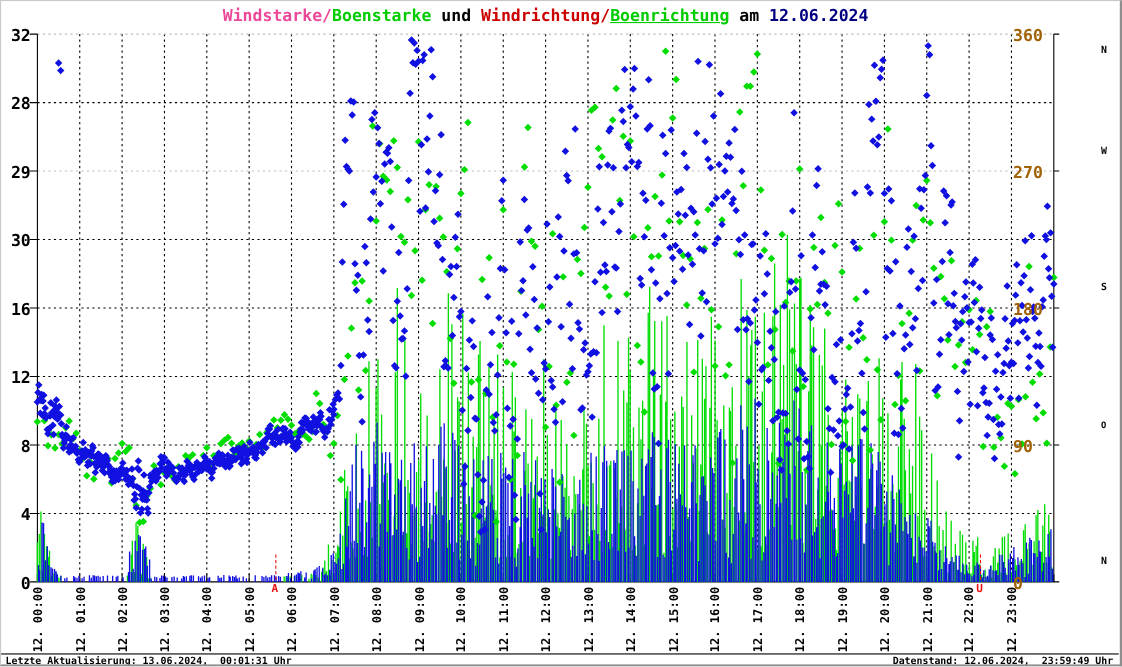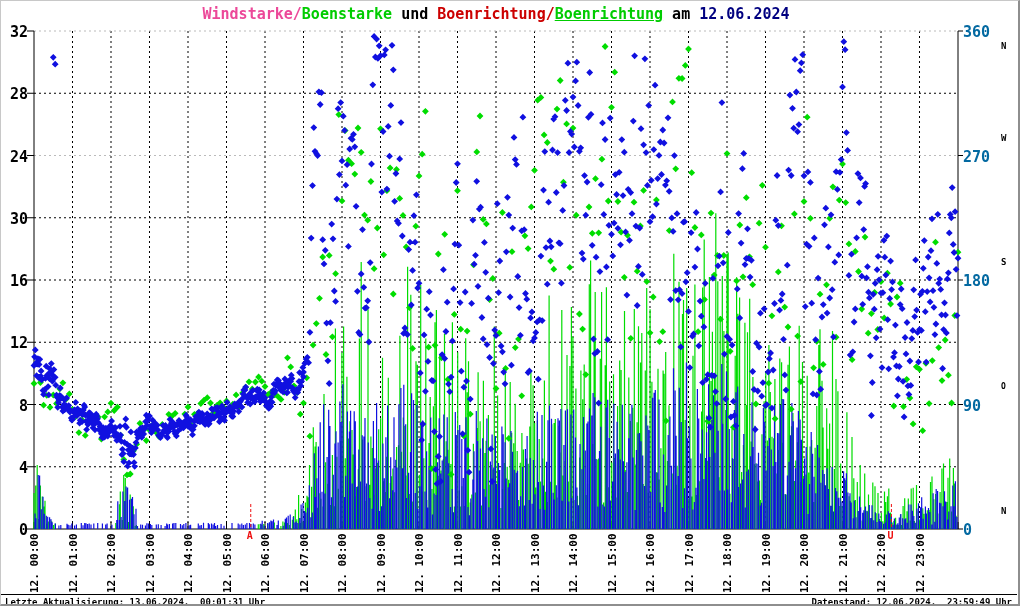--- a/index.html
+++ b/index.html
@@ -5,35 +5,35 @@
   html,body{margin:0;padding:0;background:#ffffff;}
   #app{position:relative;width:1020px;height:606px;box-sizing:border-box;background:#ffffff;
        border-top:1px solid #c8c8c8;border-left:1px solid #c8c8c8;
        border-right:2px solid #8e8e8e;border-bottom:2px solid #8e8e8e;
        overflow:hidden;font-family:"DejaVu Sans Mono",monospace;}
   #title{position:absolute;top:4px;left:33px;width:924px;text-align:center;
          font:bold 15px "DejaVu Sans Mono",monospace;white-space:pre;}
   #plot{position:absolute;left:0;top:0;}
   .yl{position:absolute;left:0;width:27px;text-align:right;
       font:bold 15px "DejaVu Sans Mono",monospace;color:#000;}
-  .yr{position:absolute;left:962px;font:bold 15px "DejaVu Sans Mono",monospace;color:#0369a1;}
+  .yr{position:absolute;left:920px;font:bold 15px "DejaVu Sans Mono",monospace;color:#a16207;}
   .yrl{position:absolute;font:bold 9px "DejaVu Sans Mono",monospace;color:#000;}
   .xl{position:absolute;transform:rotate(-90deg);transform-origin:0 0;width:64px;
       font:bold 11px "DejaVu Sans Mono",monospace;color:#000;white-space:pre;}
   .sun{position:absolute;font:bold 10px "DejaVu Sans Mono",monospace;}
   #sep{position:absolute;left:0;top:593px;width:1016px;height:1px;background:#000;}
   .foot{position:absolute;top:596px;font:bold 9px "DejaVu Sans Mono",monospace;color:#000;white-space:pre;}
   #foot-left{left:4px;}
   #foot-right{right:6px;}
 </style>
 </head>
 <body>
 
 <div id="app">
-  <div id="title"><span style="color: #ec4899;">Windstarke/</span><span style="color: rgb(0, 204, 0);">Boenstarke</span><span style="color: rgb(0, 0, 0); margin-top: 48px;"> und </span><span style="color: rgb(204, 0, 0);">Boenrichtung/</span><span style="color: rgb(0, 204, 0); text-decoration: underline;">Boenrichtung</span><span style="color: rgb(0, 0, 0);"> am </span><span style="color: rgb(0, 0, 128);">12.06.2024</span></div>
+  <div id="title"><span style="color: #ec4899;">Windstarke/</span><span style="color: rgb(0, 204, 0);">Boenstarke</span><span style="color: rgb(0, 0, 0); margin-top: 48px;"> und </span><span style="color: rgb(204, 0, 0);">Windrichtung/</span><span style="color: rgb(0, 204, 0); text-decoration: underline;">Boenrichtung</span><span style="color: rgb(0, 0, 0);"> am </span><span style="color: rgb(0, 0, 128);">12.06.2024</span></div>
   <svg id="plot" width="1020" height="606" viewBox="0 0 1020 606">
       <g>
         <line x1="71.5" y1="30" x2="71.5" y2="528" stroke="#000000" stroke-width="1" stroke-dasharray="2 3"></line>
         <line x1="110" y1="30" x2="110" y2="528" stroke="#000000" stroke-width="1" stroke-dasharray="2 3"></line>
         <line x1="148.5" y1="30" x2="148.5" y2="528" stroke="#000000" stroke-width="1" stroke-dasharray="2 3"></line>
         <line x1="187" y1="30" x2="187" y2="528" stroke="#000000" stroke-width="1" stroke-dasharray="2 3"></line>
         <line x1="225.5" y1="30" x2="225.5" y2="528" stroke="#000000" stroke-width="1" stroke-dasharray="2 3"></line>
         <line x1="264" y1="30" x2="264" y2="528" stroke="#000000" stroke-width="1" stroke-dasharray="2 3"></line>
         <line x1="302.5" y1="30" x2="302.5" y2="528" stroke="#000000" stroke-width="1" stroke-dasharray="2 3"></line>
         <line x1="341" y1="30" x2="341" y2="528" stroke="#000000" stroke-width="1" stroke-dasharray="2 3"></line>
@@ -122,21 +122,21 @@
         <line x1="890.395" y1="503" x2="890.395" y2="527" stroke="#ee1111" stroke-width="1" stroke-dasharray="3 2"></line>
       </g>
     </svg>
   <div id="labels">
       <div class="yl" style="top: 520px;">0</div>
       <div class="yl" style="top: 457.75px;">4</div>
       <div class="yl" style="top: 395.5px;">8</div>
       <div class="yl" style="top: 333.25px;">12</div>
       <div class="yl" style="top: 271px;">16</div>
       <div class="yl" style="top: 208.75px;">30</div>
-      <div class="yl" style="top: 146.5px;">24</div>
+      <div class="yl" style="top: 146.5px;">29</div>
       <div class="yl" style="top: 84.25px;">28</div>
       <div class="yl" style="top: 22px;">32</div>
       <div class="yr" style="top: 520px;">0</div>
       <div class="yrl" style="left: 1000px; top: 505px; font-size: 9px;">N</div>
       <div class="yr" style="top: 395.5px;">90</div>
       <div class="yrl" style="left: 1000px; top: 380.5px; font-size: 8px;">O</div>
       <div class="yr" style="top: 271px;">180</div>
       <div class="yrl" style="left: 1000px; top: 256px; font-size: 9px;">S</div>
       <div class="yr" style="top: 146.5px;">270</div>
       <div class="yrl" style="left: 1000px; top: 131.5px; font-size: 9px;">W</div>

